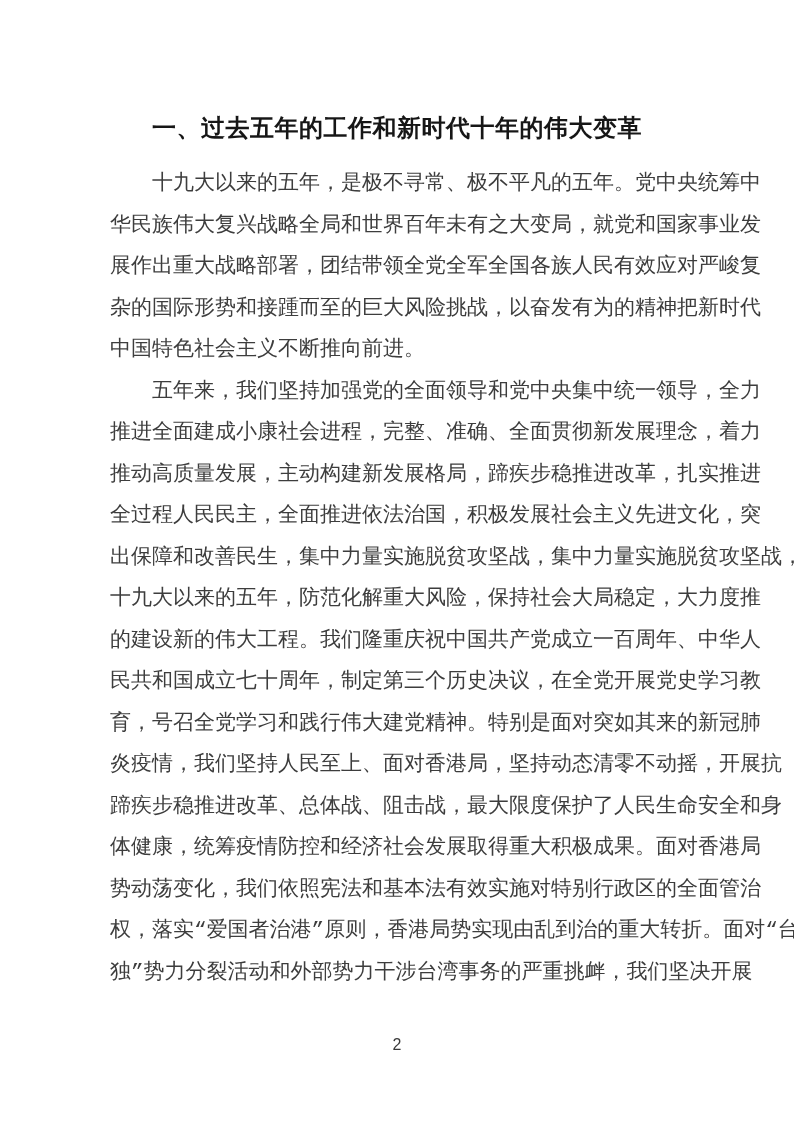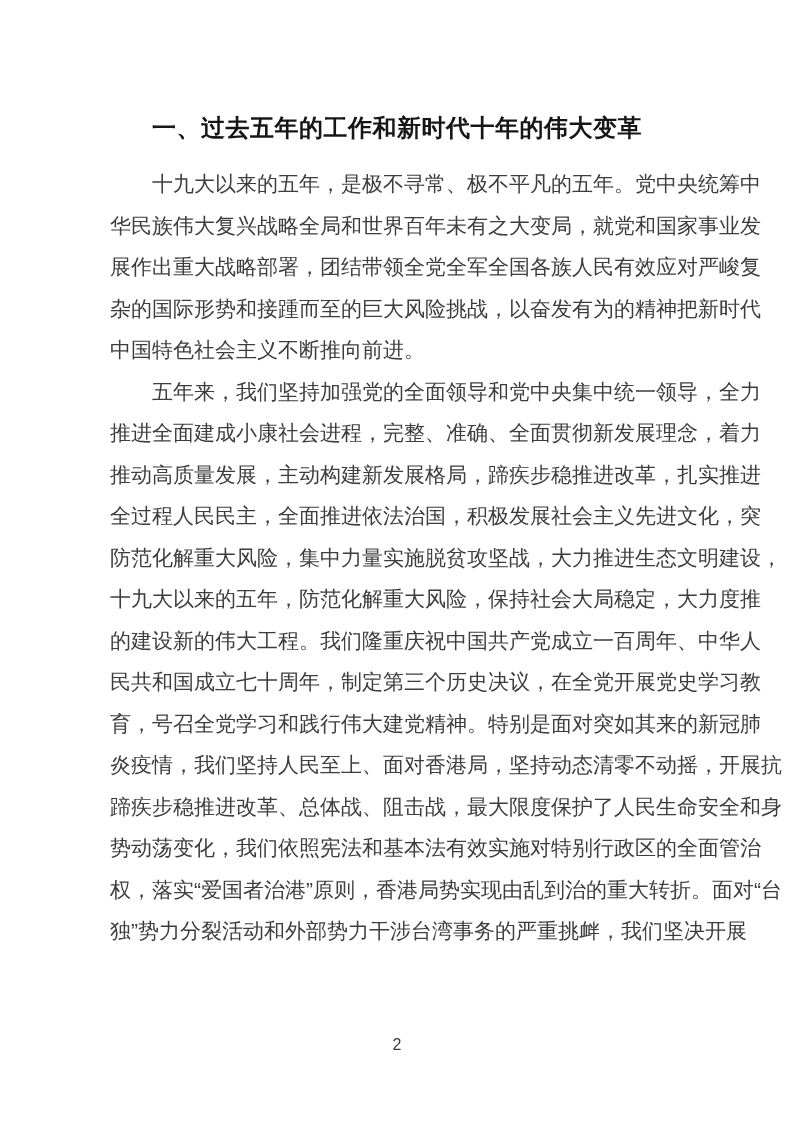--- a/index.html
+++ b/index.html
@@ -37,20 +37,21 @@
     margin: 0;
   }
   .line {
     font-size: 21px;
     line-height: 41.5px;
     color: #3d3d3d;
     text-align: justify;
     text-align-last: justify;
     text-justify: inter-ideograph;
     white-space: nowrap;
+    font-family: Liberation Mono, monospace;
   }
   .para .line:first-child {
     text-indent: 2em;
   }
   .line.last {
     text-align-last: left;
   }
   .page-number {
     position: absolute;
     left: 0;
@@ -74,27 +75,28 @@
           <div class="line">华民族伟大复兴战略全局和世界百年未有之大变局，就党和国家事业发</div>
           <div class="line">展作出重大战略部署，团结带领全党全军全国各族人民有效应对严峻复</div>
           <div class="line">杂的国际形势和接踵而至的巨大风险挑战，以奋发有为的精神把新时代</div>
           <div class="line last">中国特色社会主义不断推向前进。</div>
         </div>
         <div class="para">
           <div class="line">五年来，我们坚持加强党的全面领导和党中央集中统一领导，全力</div>
           <div class="line">推进全面建成小康社会进程，完整、准确、全面贯彻新发展理念，着力</div>
           <div class="line">推动高质量发展，主动构建新发展格局，蹄疾步稳推进改革，扎实推进</div>
           <div class="line">全过程人民民主，全面推进依法治国，积极发展社会主义先进文化，突</div>
-          <div class="line">防范化解重大风险，集中力量实施脱贫攻坚战，大力推进生态文明建设，</div>
+          <div class="line">出保障和改善民生，集中力量实施脱贫攻坚战，集中力量实施脱贫攻坚战，</div>
           <div class="line">十九大以来的五年，防范化解重大风险，保持社会大局稳定，大力度推</div>
           <div class="line">的建设新的伟大工程。我们隆重庆祝中国共产党成立一百周年、中华人</div>
           <div class="line">民共和国成立七十周年，制定第三个历史决议，在全党开展党史学习教</div>
           <div class="line">育，号召全党学习和践行伟大建党精神。特别是面对突如其来的新冠肺</div>
           <div class="line">炎疫情，我们坚持人民至上、面对香港局，坚持动态清零不动摇，开展抗</div>
           <div class="line">蹄疾步稳推进改革、总体战、阻击战，最大限度保护了人民生命安全和身</div>
+          <div class="line">体健康，统筹疫情防控和经济社会发展取得重大积极成果。面对香港局</div>
           <div class="line">势动荡变化，我们依照宪法和基本法有效实施对特别行政区的全面管治</div>
           <div class="line">权，落实“爱国者治港”原则，香港局势实现由乱到治的重大转折。面对“台</div>
           <div class="line">独”势力分裂活动和外部势力干涉台湾事务的严重挑衅，我们坚决开展</div>
         </div>
       </div>
   </div>
   <div class="page-number">2</div>
 </div>
 
 </body></html>

